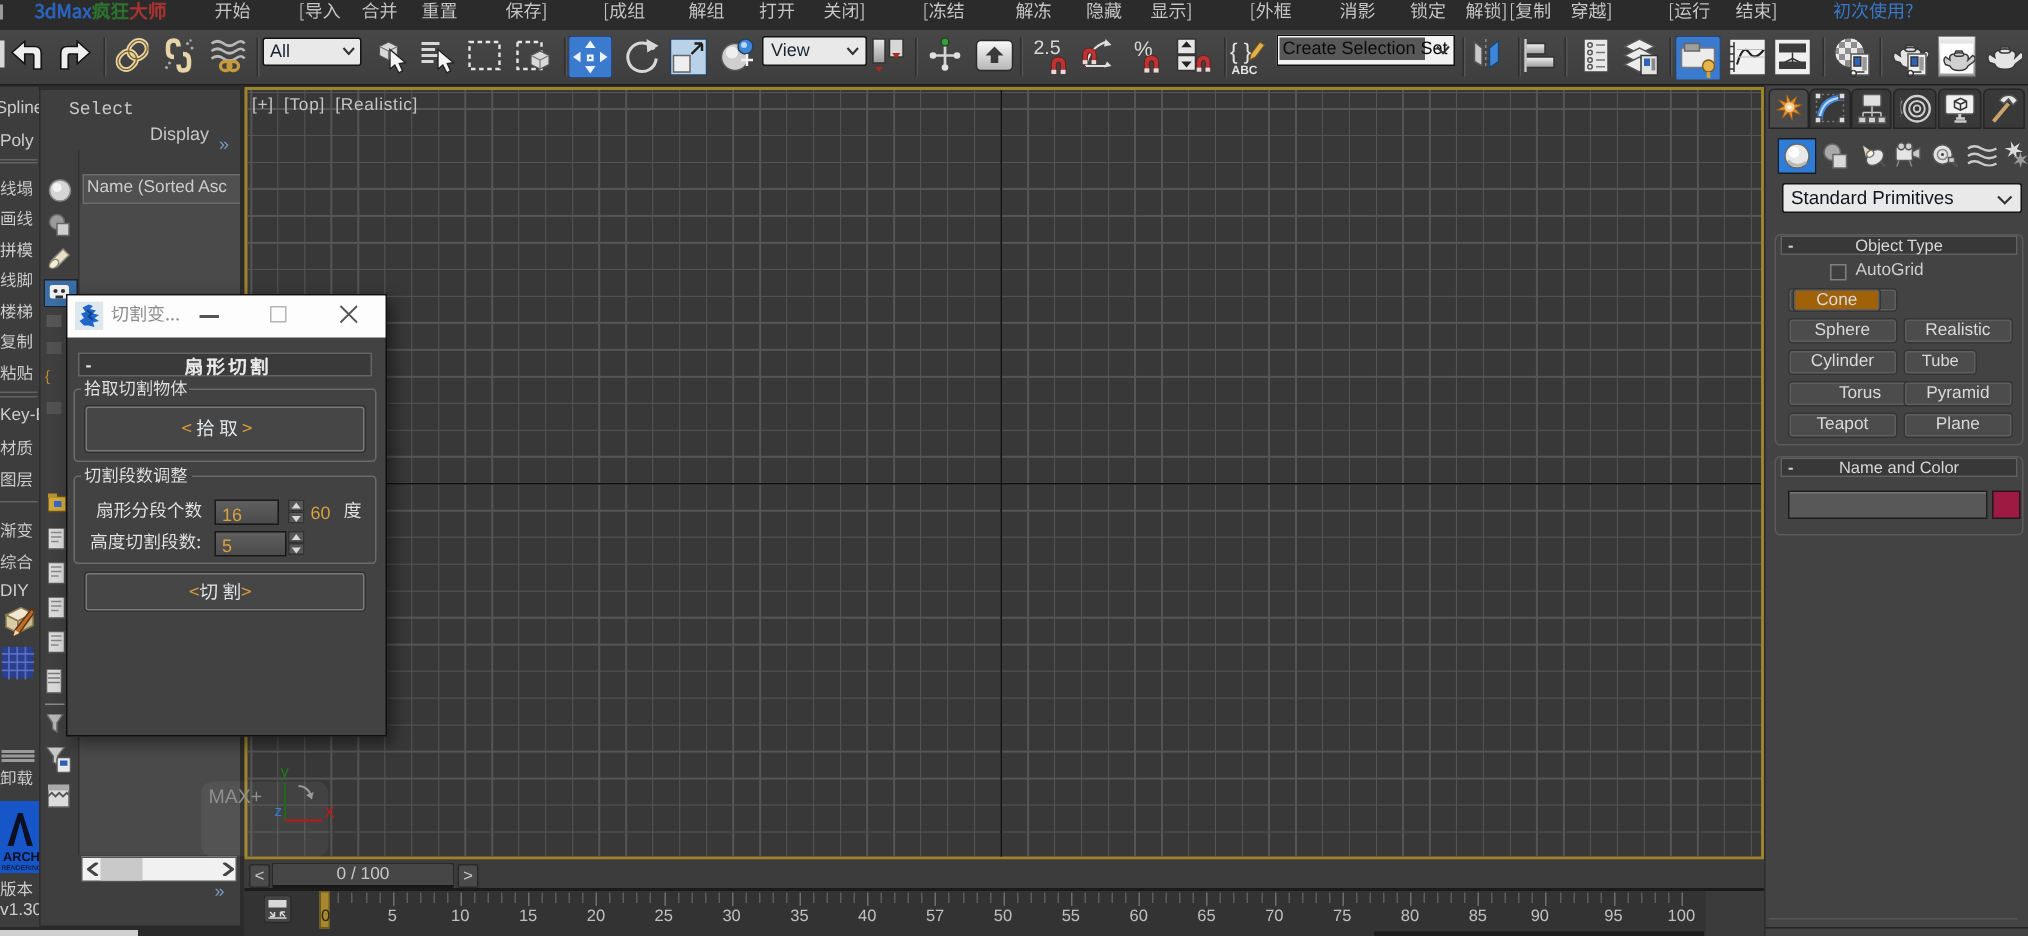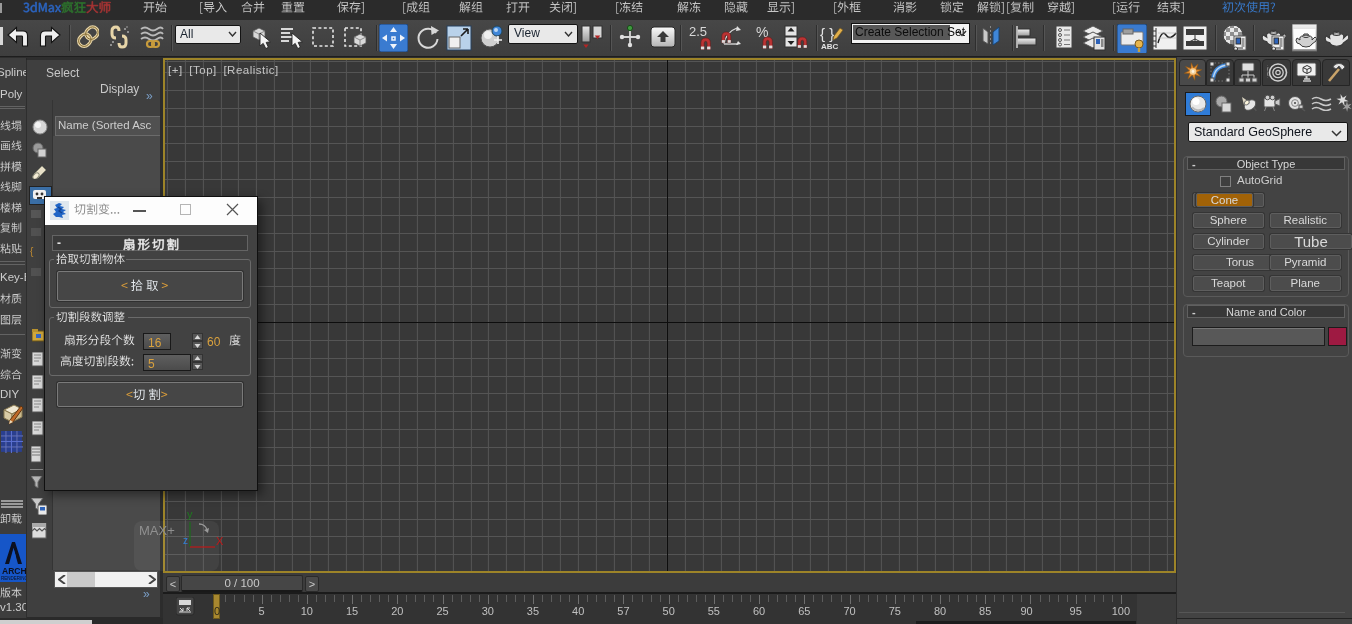--- a/index.html
+++ b/index.html
@@ -620,21 +620,21 @@
   </svg>
 <div class="a" style="left:0px;top:534px;width:26px;height:48px;background:#1656c8">
     <svg class="a" style="left:0;top:0" width="26" height="48">
       <path d="M5 30 L12 8 L15 8 L22 30 L18 30 L13.5 14 L9 30 Z" fill="#0c1020"></path>
       <path d="M13.5 14 L16 23 L12 23 Z" fill="#1656c8"></path>
       <text x="2" y="40" font-size="8.5" font-weight="bold" fill="#0c1020" font-family="Liberation Sans">ARCH</text>
       <text x="1" y="46" font-size="4.5" fill="#0c1020" font-family="Liberation Sans">RENDERING</text>
     </svg>
   </div>
 <div class="a" style="left:26px;top:60px;width:136px;height:558px;background:#3f3f3f"></div>
-<div class="a" style="left:46px;top:66px;font-size:12px;color:#c8c8c8;white-space:pre;">Select</div>
+<div class="a" style="left:46px;top:66px;font-size:12px;color:#c8c8c8;white-space:pre;font-family:Liberation Mono, monospace;">Select</div>
 <div class="a" style="left:100px;top:66px;font-size:12px;color:#c8c8c8;white-space:pre;margin-top:16px;">Display</div>
 <div class="a" style="left:146px;top:89px;font-size:12px;color:#7a9ec7;white-space:pre;">»</div>
 <svg class="a" style="left:32px;top:119px" width="16" height="16" viewBox="0 0 16 16">
     <circle cx="8" cy="8" r="7" fill="#d6d6d6" stroke="#888"></circle>
     <circle cx="6" cy="6" r="3" fill="#f4f4f4"></circle>
   </svg>
 <svg class="a" style="left:32px;top:142px" width="16" height="16" viewBox="0 0 16 16">
     <circle cx="6" cy="6" r="5" fill="#9a9a9a" stroke="#666"></circle>
     <rect x="6" y="7" width="8" height="8" fill="#d0d0d0" stroke="#666"></rect>
   </svg>
@@ -813,37 +813,37 @@
       <path d="M1 3 Q5 0 10 3 T20 3"></path>
       <path d="M1 8 Q5 5 10 8 T20 8"></path>
       <path d="M1 13 Q5 10 10 13 T20 13"></path>
     </g>
   </svg>
 <svg class="a" style="left:1336px;top:94px" width="16" height="19" viewBox="0 0 16 19">
     <path d="M12.6 7.2 L8.1 7.5 L8.5 11.9 L6.1 8.2 L2.4 10.6 L4.4 6.7 L0.4 4.8 L4.9 4.5 L4.5 0.1 L6.9 3.8 L10.6 1.4 L8.6 5.3 Z" fill="#dcdcdc"></path>
     <path d="M15.7 15.1 L12.0 14.1 L11.1 17.9 L10.1 14.2 L6.4 15.3 L9.1 12.5 L6.3 9.9 L10.0 10.9 L10.9 7.1 L11.9 10.8 L15.6 9.7 L12.9 12.5 Z" fill="#9c9c9c"></path>
   </svg>
 <div class="a" style="left:1188px;top:122px;width:160px;height:20px;background:#e9e9e9;border:1px solid #141414;border-radius:2px;box-sizing:border-box">
-    <span style="position:absolute;left:5px;top:2px;font-size:12.5px;color:#10141c">Standard GeoSphere</span>
+    <span style="position:absolute;left:5px;top:2px;font-size:12.5px;color:#10141c">Standard Primitives</span>
     <svg class="a" style="right:5px;top:7px" width="11" height="7">
       <path d="M1 1 L5.5 5.5 L10 1" stroke="#333" stroke-width="1.5" fill="none"></path>
     </svg>
   </div>
 <div class="a" style="left:1183px;top:156px;width:166px;height:141px;border:1px solid #5a5a5a;border-radius:4px;box-sizing:border-box"></div>
 <div class="a" style="left:1187px;top:157px;width:158px;height:13px;background:#383838;border:1px solid #606060;box-sizing:border-box"></div>
 <div class="a" style="left:1192px;top:158px;font-size:11px;color:#cfcfcf;white-space:pre;font-weight:bold">-</div>
 <div class="a" style="left:1187px;top:158px;font-size:11px;color:#d8d8d8;white-space:pre;width:158px;text-align:center">Object Type</div>
 <div class="a" style="left:1220px;top:176px;width:11px;height:11px;background:#3f3f3f;border:1px solid #808080;box-sizing:border-box"></div>
 <div class="a" style="left:1237px;top:174px;font-size:11.5px;color:#cdcdcd;white-space:pre;">AutoGrid</div>
 <div class="a" style="left:1193px;top:192.5px;width:70.5px;height:14.5px;background:#4c4c4c;border:1px solid #5e5e5e;border-radius:2px;box-sizing:border-box;color:#d9d9d9;font-size:11.5px;text-align:center;line-height:13px;box-shadow:0 0 0 1px #353535">Box</div>
 <div class="a" style="left:1196px;top:192.5px;width:57px;height:14.5px;background:#a16207;border:1px solid #5e5e5e;border-radius:2px;box-sizing:border-box;color:#d9d9d9;font-size:11.5px;text-align:center;line-height:13px;box-shadow:0 0 0 1px #353535">Cone</div>
 <div class="a" style="left:1193px;top:213.4px;width:70.5px;height:14.5px;background:#4c4c4c;border:1px solid #5e5e5e;border-radius:2px;box-sizing:border-box;color:#d9d9d9;font-size:11.5px;text-align:center;line-height:13px;box-shadow:0 0 0 1px #353535">Sphere</div>
 <div class="a" style="left:1270px;top:213.4px;width:70.5px;height:14.5px;background:#4c4c4c;border:1px solid #5e5e5e;border-radius:2px;box-sizing:border-box;color:#d9d9d9;font-size:11.5px;text-align:center;line-height:13px;box-shadow:0 0 0 1px #353535">Realistic</div>
 <div class="a" style="left:1193px;top:234.3px;width:70.5px;height:14.5px;background:#4c4c4c;border:1px solid #5e5e5e;border-radius:2px;box-sizing:border-box;color:#d9d9d9;font-size:11.5px;text-align:center;line-height:13px;box-shadow:0 0 0 1px #353535">Cylinder</div>
-<div class="a" style="left:1270px;top:234.3px;width:82px;height:14.5px;background:#4c4c4c;border:1px solid #5e5e5e;border-radius:2px;box-sizing:border-box;color:#d9d9d9;font-size:15px;text-align:center;line-height:13px;box-shadow:0 0 0 1px #353535">Tube</div>
+<div class="a" style="left:1270px;top:234.3px;width:47px;height:14.5px;background:#4c4c4c;border:1px solid #5e5e5e;border-radius:2px;box-sizing:border-box;color:#d9d9d9;font-size:11px;text-align:center;line-height:13px;box-shadow:0 0 0 1px #353535">Tube</div>
 <div class="a" style="left:1193px;top:255.2px;width:94px;height:14.5px;background:#4c4c4c;border:1px solid #5e5e5e;border-radius:2px;box-sizing:border-box;color:#d9d9d9;font-size:11.5px;text-align:center;line-height:13px;box-shadow:0 0 0 1px #353535">Torus</div>
 <div class="a" style="left:1270px;top:255.2px;width:70.5px;height:14.5px;background:#4c4c4c;border:1px solid #5e5e5e;border-radius:2px;box-sizing:border-box;color:#d9d9d9;font-size:11.5px;text-align:center;line-height:13px;box-shadow:0 0 0 1px #353535">Pyramid</div>
 <div class="a" style="left:1193px;top:276.1px;width:70.5px;height:14.5px;background:#4c4c4c;border:1px solid #5e5e5e;border-radius:2px;box-sizing:border-box;color:#d9d9d9;font-size:11.5px;text-align:center;line-height:13px;box-shadow:0 0 0 1px #353535">Teapot</div>
 <div class="a" style="left:1270px;top:276.1px;width:70.5px;height:14.5px;background:#4c4c4c;border:1px solid #5e5e5e;border-radius:2px;box-sizing:border-box;color:#d9d9d9;font-size:11.5px;text-align:center;line-height:13px;box-shadow:0 0 0 1px #353535">Plane</div>
 <div class="a" style="left:1183px;top:304px;width:166px;height:53px;border:1px solid #5a5a5a;border-radius:4px;box-sizing:border-box"></div>
 <div class="a" style="left:1187px;top:305px;width:158px;height:13px;background:#383838;border:1px solid #606060;box-sizing:border-box"></div>
 <div class="a" style="left:1192px;top:306px;font-size:11px;color:#cfcfcf;white-space:pre;font-weight:bold">-</div>
 <div class="a" style="left:1187px;top:306px;font-size:11px;color:#d8d8d8;white-space:pre;width:158px;text-align:center">Name and Color</div>
 <div class="a" style="left:1192px;top:327px;width:133px;height:19px;background:#585858;border:1px solid #1c1c1c;box-sizing:border-box;box-shadow:inset 0 1px 0 #777"></div>
 <div class="a" style="left:1328px;top:327px;width:19px;height:19px;background:#9e1a42;border:1px solid #1c1c1c;box-sizing:border-box"></div>
@@ -1047,21 +1047,21 @@
     <use href="#g6574" fill="#e2e2e2" transform="translate(57.5 10.1) scale(0.115)"></use>
   </svg>
 <svg class="a" style="left:64.0px;top:334.0px;overflow:visible" width="73" height="15">
     <use href="#g6247" fill="#e4e4e4" transform="translate(0.0 10.4) scale(0.118)"></use>
     <use href="#g5F62" fill="#e4e4e4" transform="translate(11.8 10.4) scale(0.118)"></use>
     <use href="#g5206" fill="#e4e4e4" transform="translate(23.6 10.4) scale(0.118)"></use>
     <use href="#g6BB5" fill="#e4e4e4" transform="translate(35.4 10.4) scale(0.118)"></use>
     <use href="#g4E2A" fill="#e4e4e4" transform="translate(47.2 10.4) scale(0.118)"></use>
     <use href="#g6570" fill="#e4e4e4" transform="translate(59.0 10.4) scale(0.118)"></use>
   </svg>
-<div class="a" style="left:143px;top:333px;width:28px;height:17px;background:linear-gradient(#5f5f5f,#4b4b4b);border:1px solid #191919;box-sizing:border-box">
+<div class="a" style="left:143px;top:333px;width:43px;height:17px;background:linear-gradient(#5f5f5f,#4b4b4b);border:1px solid #191919;box-sizing:border-box">
     <span style="position:absolute;left:4px;top:1.5px;font-size:12px;color:#d9a13e">16</span>
   </div>
 <div class="a" style="left:192px;top:333px;width:11px;height:17px;">
     <div class="a" style="left:0;top:0;width:11px;height:8px;background:#565656;border:1px solid #333;box-sizing:border-box">
       <svg width="9" height="6" style="position:absolute;left:0px;top:0px">
         <path d="M4.5 1 L7.5 5 L1.5 5 Z" fill="#d8d8d8"></path>
       </svg>
     </div>
     <div class="a" style="left:0;top:8px;width:11px;height:8px;background:#565656;border:1px solid #333;box-sizing:border-box">
       <svg width="9" height="6" style="position:absolute;left:0px;top:1px">

